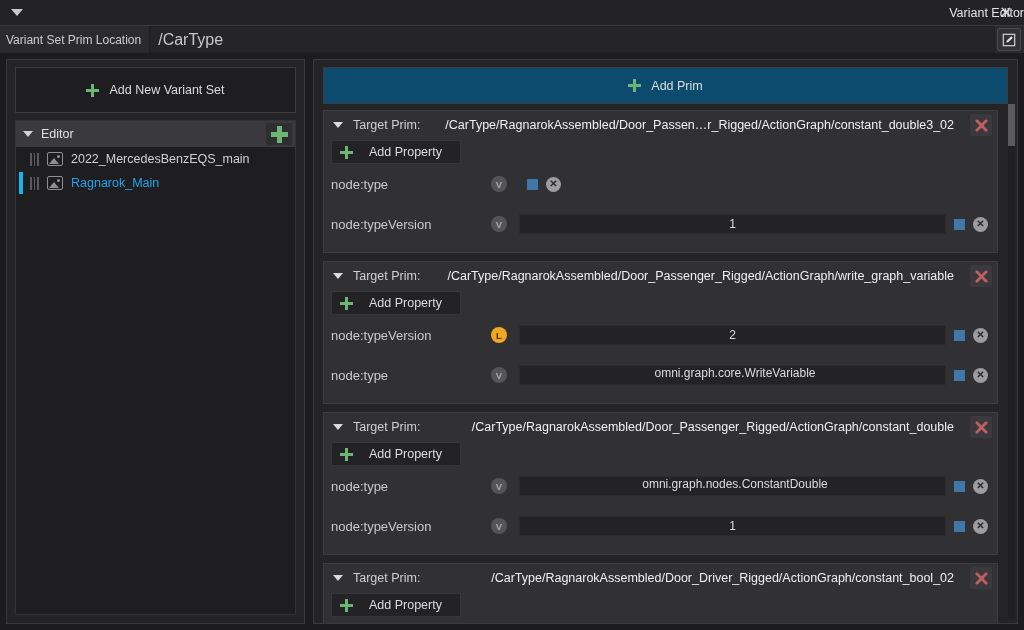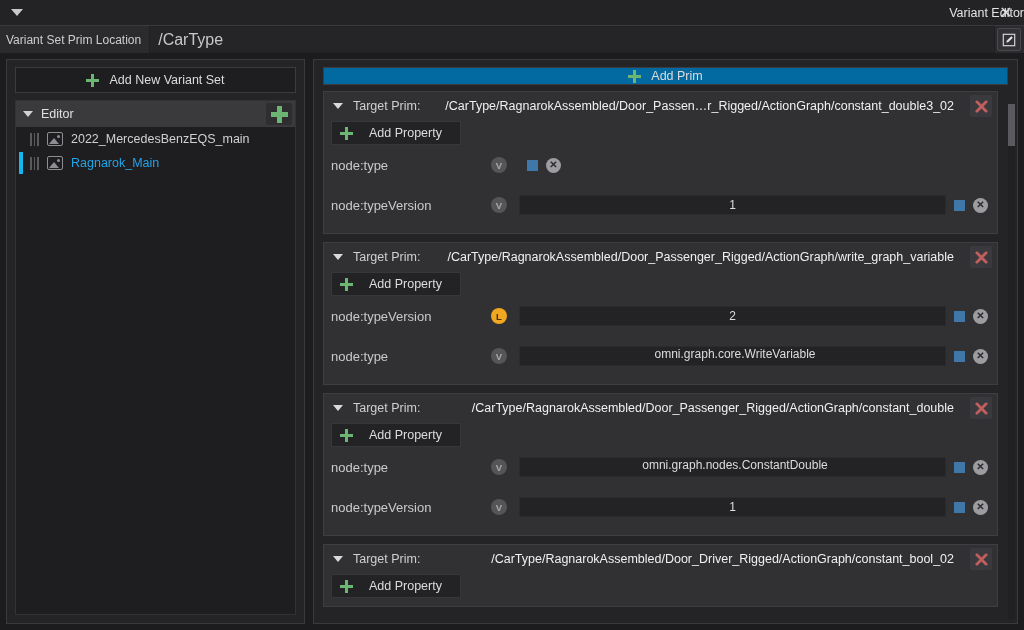--- a/index.html
+++ b/index.html
@@ -56,21 +56,21 @@
 
   
   .body { flex: 1; display: flex; background: #1c1c1e; padding: 6px; gap: 8px; min-height: 0; }
 
   
   .left {
     width: 299px; flex: none; background: #242426;
     border: 1px solid #3a3a3d; display: flex; flex-direction: column; min-height: 0;
   }
   .btn-wide {
-    margin: 7px 8px; height: 26px; background: #1e1e20; border: 1px solid #3c3c40;
+    margin: 7px 8px; height: 46px; background: #1e1e20; border: 1px solid #3c3c40;
     display: flex; align-items: center; justify-content: center; gap: 10px;
     font-size: 12.5px; color: #dcdcdc; cursor: pointer;
   }
   .plus {
     position: relative; width: 13px; height: 13px; flex: none;
   }
   .plus::before, .plus::after {
     content: ""; position: absolute; background: #6cb673;
   }
   .plus::before { left: 5px; top: 0; width: 3px; height: 13px; }
@@ -116,21 +116,21 @@
   }
   .tree-row-label { font-size: 12.5px; color: #d0d0d0; }
   .tree-row.selected .tree-row-label { color: #23a3e8; }
 
   
   .right {
     flex: 1; background: #242426; border: 1px solid #3a3a3d;
     display: flex; flex-direction: column; min-height: 0; position: relative;
   }
   .addprim {
-    margin: 7px 9px 6px 9px; height: 18px; background: #0369a1; border: 1px solid #3c3c40;
+    margin: 7px 9px 6px 9px; height: 37px; background: #0c4a6e; border: 1px solid #3c3c40;
     display: flex; align-items: center; justify-content: center; gap: 10px;
     font-size: 12.5px; color: #dcdcdc; cursor: pointer; flex: none;
   }
   .scrollwrap { flex: 1; position: relative; overflow: hidden; margin: 0 9px 0 9px; }
   .scrollinner { position: absolute; inset: 0; padding-right: 10px; }
 
   .prim {
     background: #313134; border: 1px solid #3e3e42; margin-bottom: 8px; padding-bottom: 8px;
   }
   .prim-head { height: 28px; display: flex; align-items: center; padding: 0 0 0 9px; gap: 10px; }

